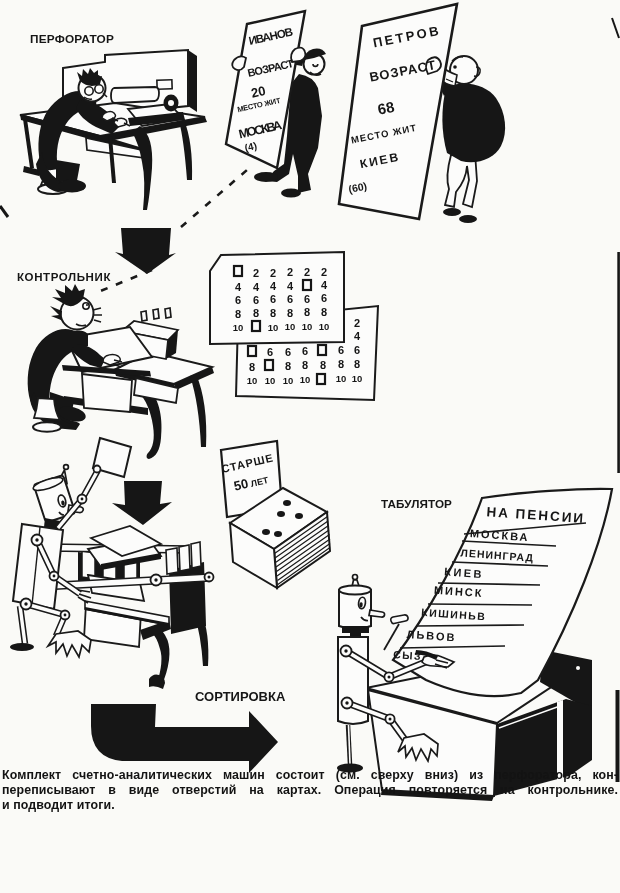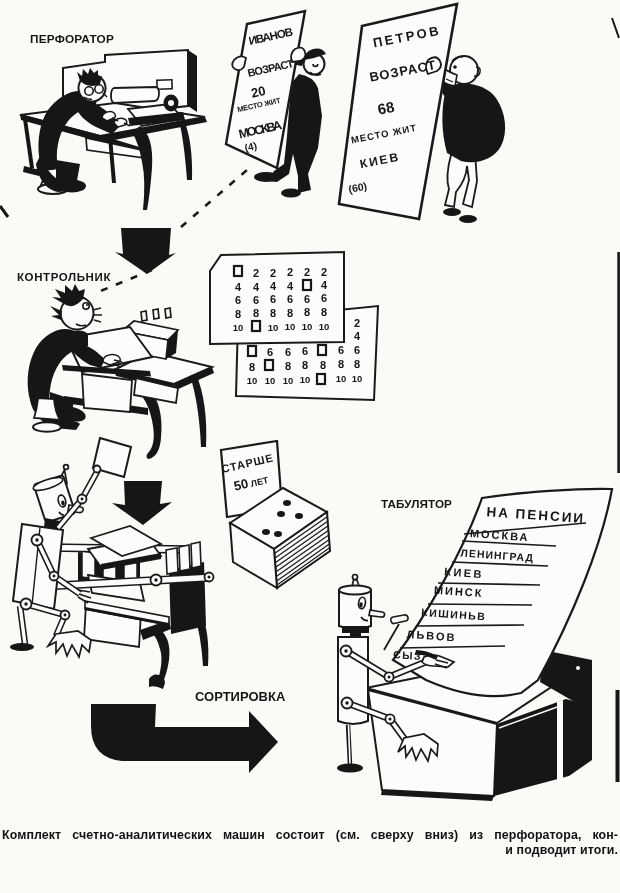--- a/index.html
+++ b/index.html
@@ -408,17 +408,18 @@
  <circle cx="347" cy="703" r="5.5" fill="#fcfcfb" stroke-width="1.8"></circle>
         <circle cx="347" cy="703" r="1.7" fill="#161616" stroke="none"></circle>
  <circle cx="390" cy="719" r="4.6" fill="#fcfcfb" stroke-width="1.8"></circle>
         <circle cx="390" cy="719" r="1.5" fill="#161616" stroke="none"></circle>
  <path d="M348,725 L350,764" stroke-width="4.5"></path>
  <path d="M348.5,725 L350,764" stroke="#fcfcfb" stroke-width="1.6"></path>
  <ellipse cx="350" cy="768" rx="13" ry="4.5" fill="#161616" stroke="none"></ellipse>
  <path d="M404,738 L398,752 L405,746 L406,757 L412,748 L416,760 L421,749 L428,761 L431,749 L437,756 L438,744 L424,734 Z" fill="#fcfcfb" stroke-width="1.7"></path>
 </g>
 </svg>
-<div class="cap" style="top:828px;letter-spacing:0.1px;">
+<div class="cap" style="top:768px;letter-spacing:0.1px;">
 <div class="j">Комплект счетно-аналитических машин состоит (см. сверху вниз) из перфоратора, кон-</div>
-<div style="text-align:right;">и подводит итоги.</div>
+<div class="j">переписывают в виде отверстий на картах. Операция повторяется на контрольнике.</div>
+<div style="text-align:left;">и подводит итоги.</div>
 </div>
 </div>
 
 </body></html>

